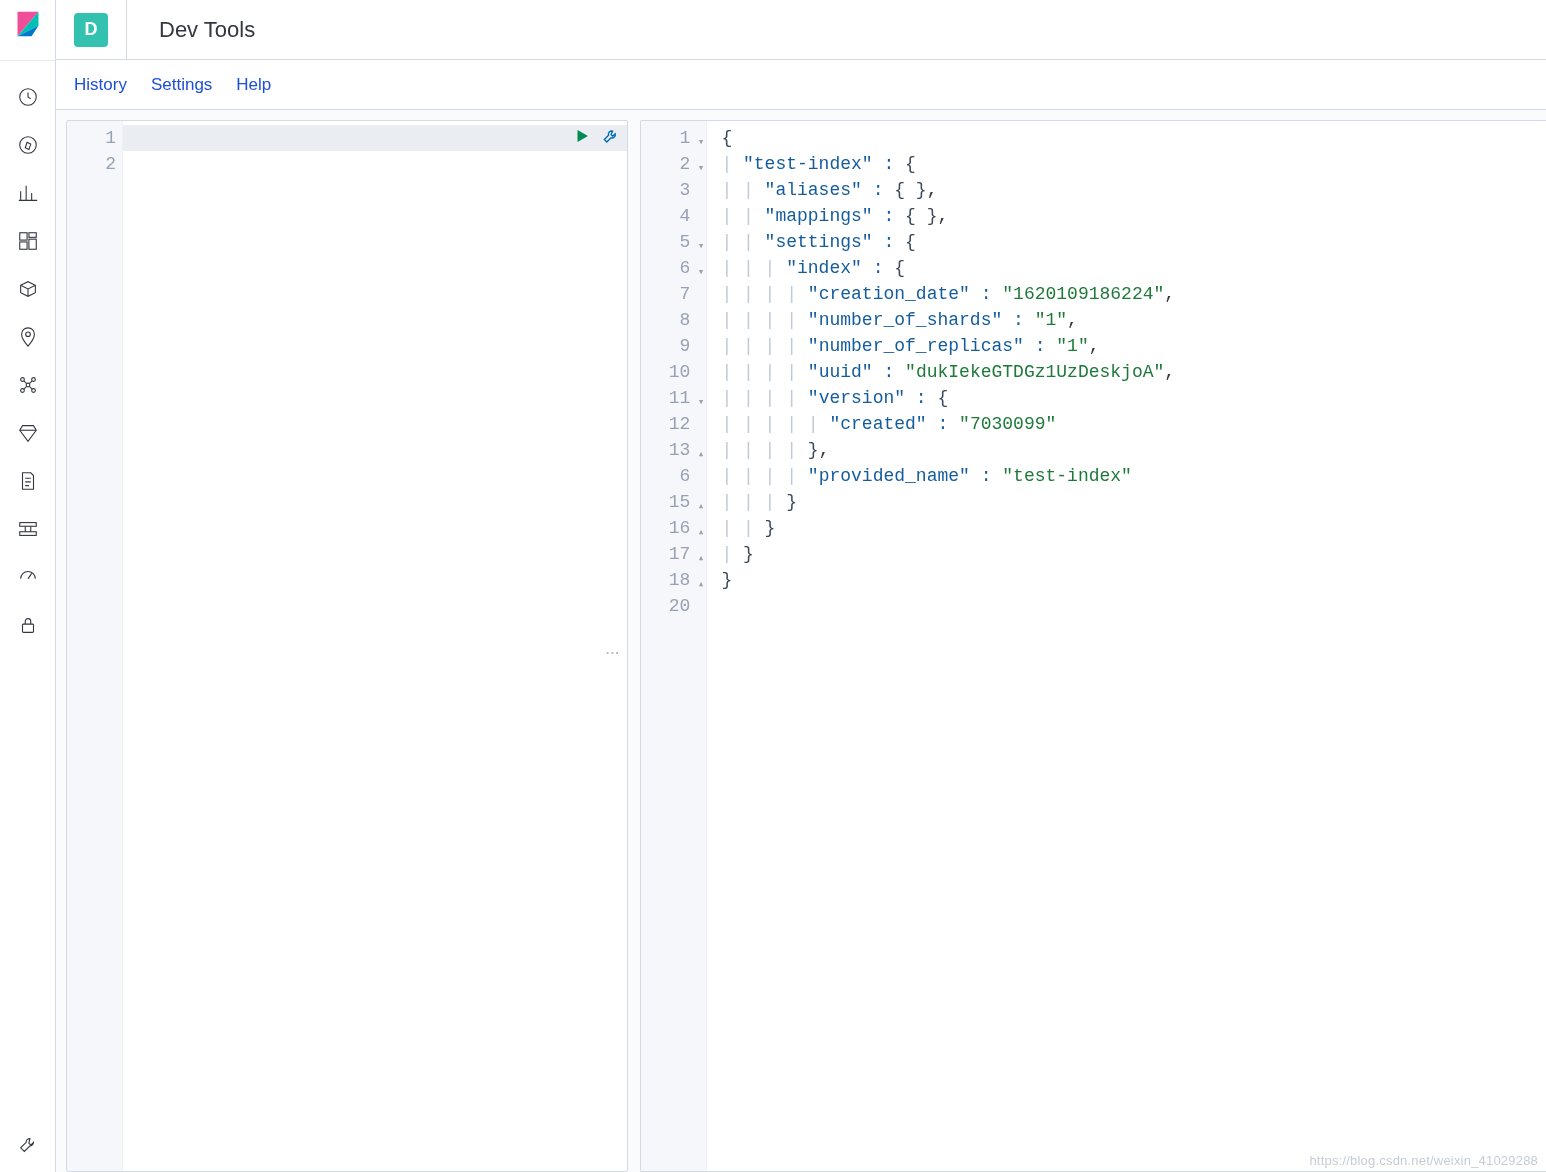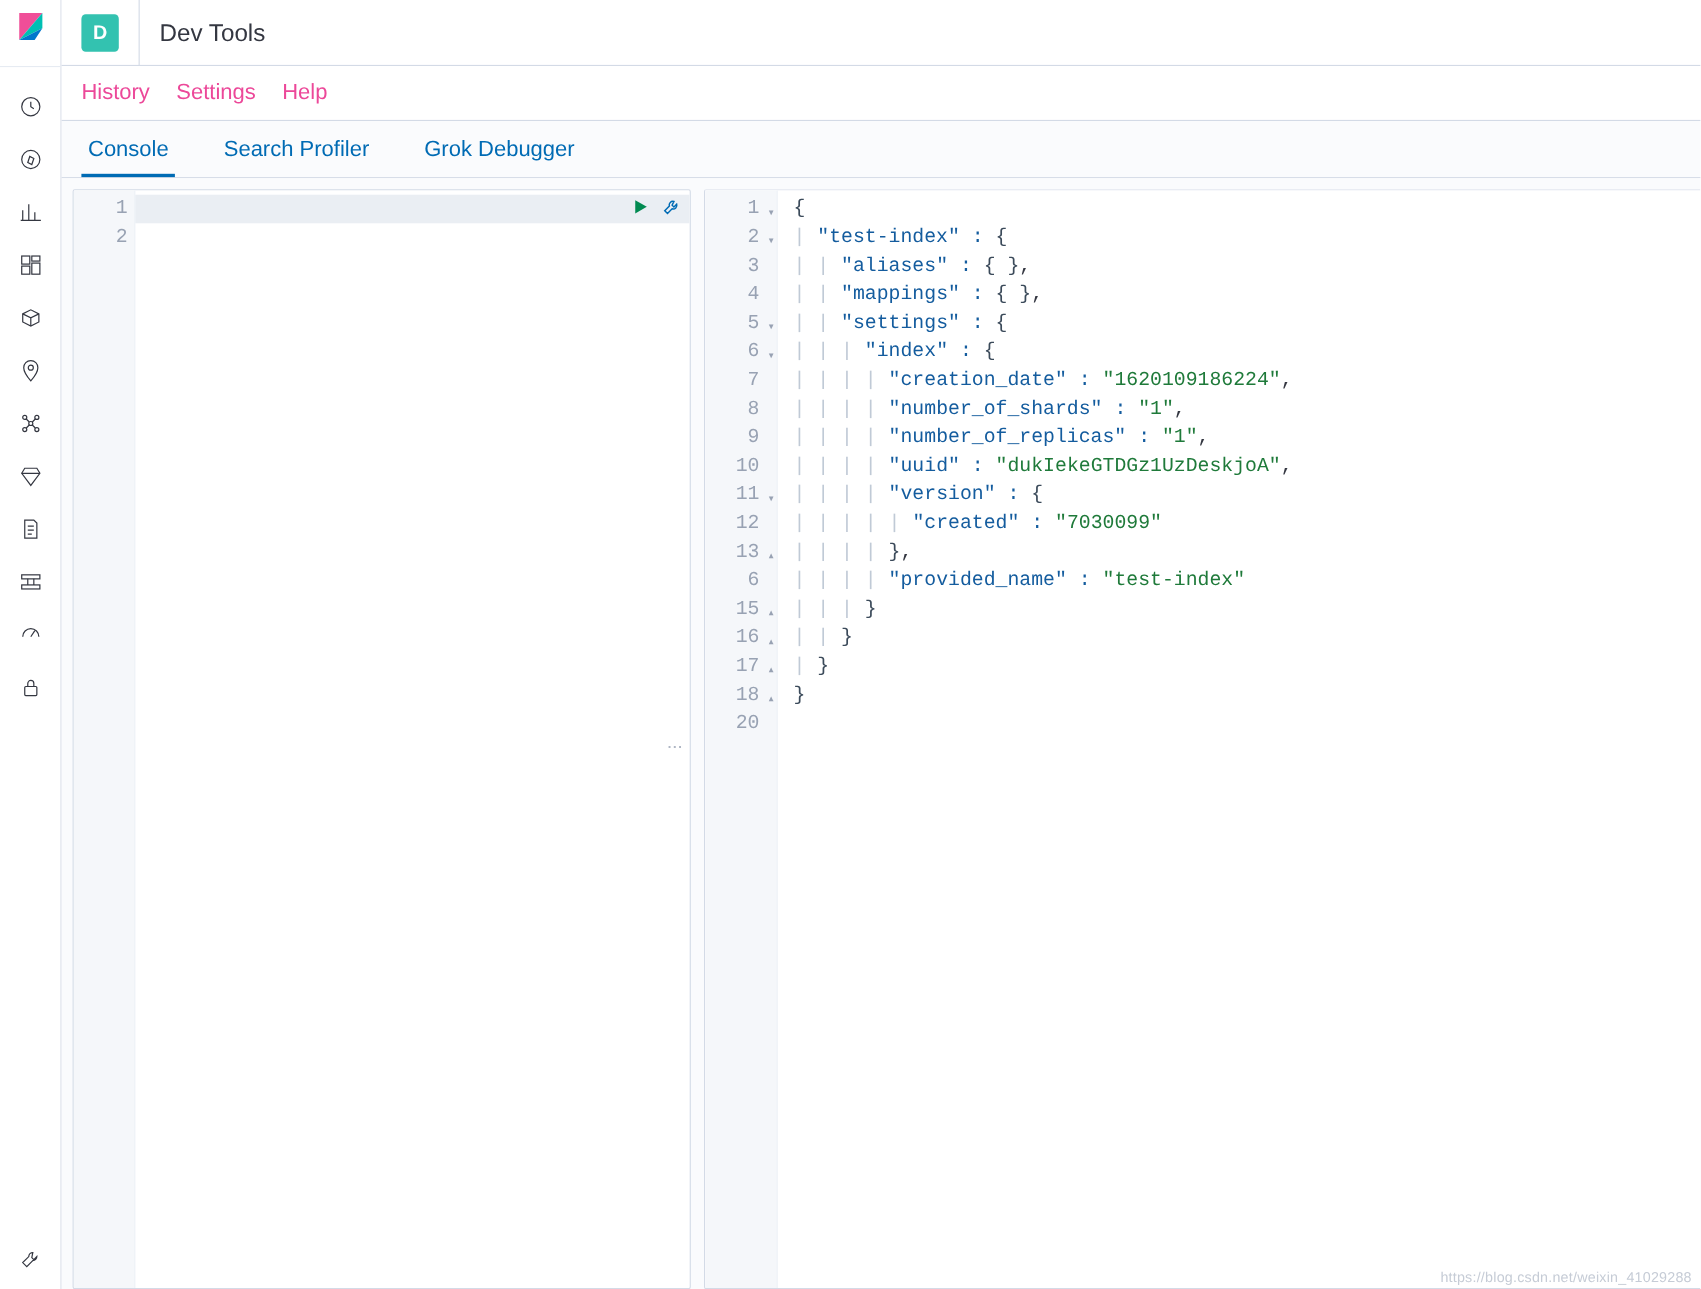--- a/index.html
+++ b/index.html
@@ -47,32 +47,32 @@
     border-bottom: 1px solid #d3dae6;
     background: #fff;
   }
   .app-badge {
     width: 34px; height: 34px;
     background: #33c2b0;
     border-radius: 4px;
     display: flex; align-items: center; justify-content: center;
     color: #fff; font-weight: 600; font-size: 18px;
   }
-  .app-title { font-size: 22px; font-weight: 400; border-left: 1px solid #d3dae6; padding-left: 18px; line-height: 60px; height: 60px; display:flex; align-items:center;}
+  .app-title { font-size: 22px; font-weight: 400; border-left: 1px solid #d3dae6; padding-left: 32px; line-height: 60px; height: 60px; display:flex; align-items:center;}
 
   .toolbar {
     height: 50px;
     display: flex; align-items: center; gap: 24px;
     padding: 0 18px;
     border-bottom: 1px solid #d3dae6;
     background: #fff;
   }
   .toolbar a {
-    color: #ec4899;
-    font-size: 20px;
+    color: #1d4ed8;
+    font-size: 17px;
     text-decoration: none;
     cursor: pointer;
     text-align: center;
   }
 
   .tabs {
     display: flex; align-items: flex-end; gap: 38px;
     padding: 0 18px;
     height: 52px;
     border-bottom: 1px solid #d3dae6;
@@ -273,25 +273,20 @@
     <div class="app-badge">D</div>
     <div class="app-title">Dev Tools</div>
   </header>
 
   <div class="toolbar">
     <a>History</a>
     <a>Settings</a>
     <a>Help</a>
   </div>
 
-  <div class="tabs">
-    <div class="tab active">Console</div>
-    <div class="tab">Search Profiler</div>
-    <div class="tab">Grok Debugger</div>
-  </div>
 
   <div class="console-wrap">
 
     <div class="pane req-pane">
       <div class="req-line1"></div>
       <div class="gutter">
         <div class="ln">1</div>
         <div class="ln">2</div>
       </div>
       <div class="req-actions">

